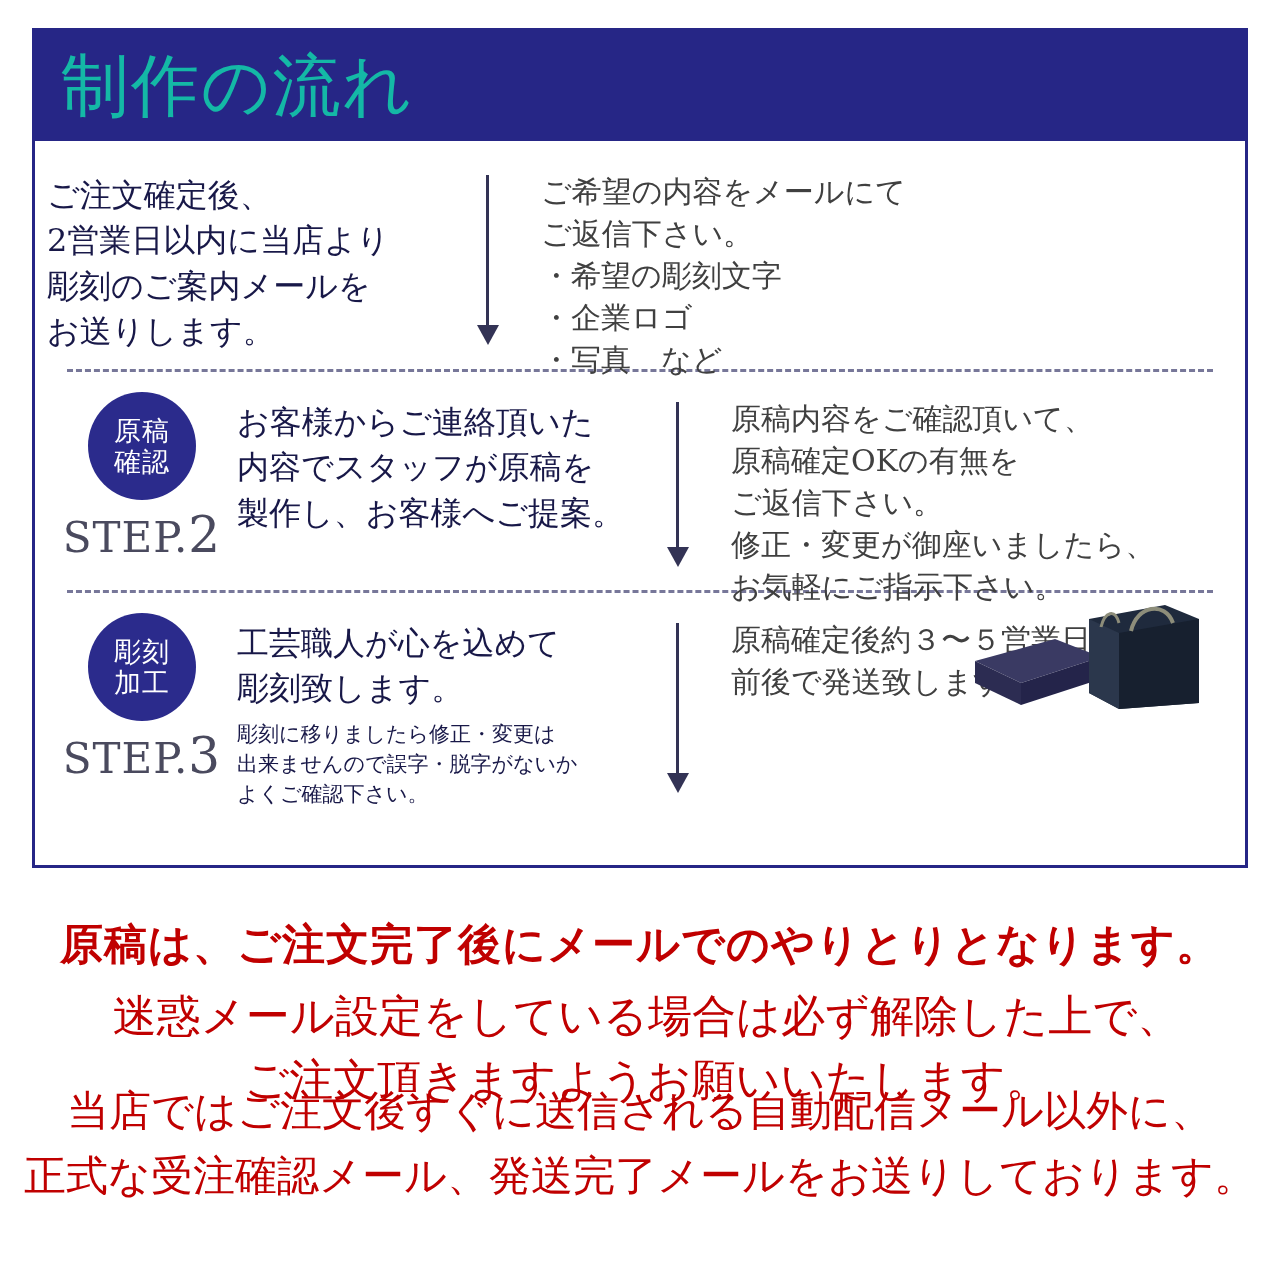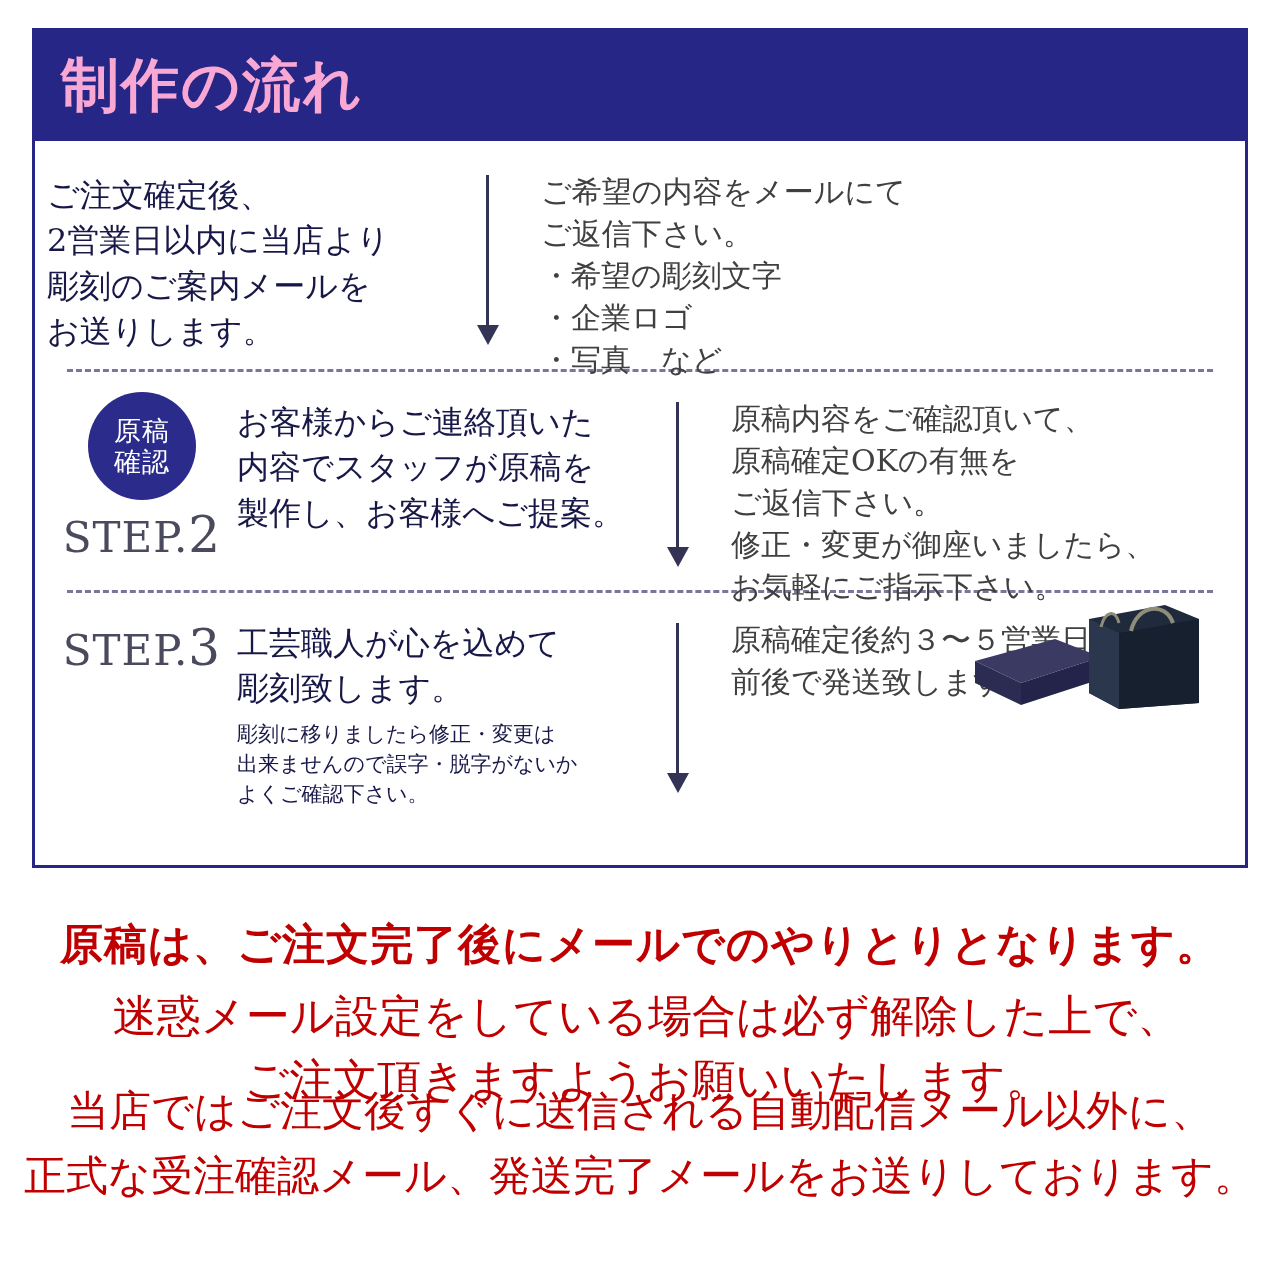--- a/index.html
+++ b/index.html
@@ -29,23 +29,23 @@
   }
   .flow-header {
     background: #262686;
     height: 110px;
     display: flex;
     align-items: center;
     padding-left: 26px;
     box-sizing: border-box;
   }
   .flow-header-title {
-    color: #f9a8d4;
-    font-size: 58px;
-    font-weight: bold;
+    color: #14b8a6;
+    font-size: 68px;
+    font-weight: normal;
     letter-spacing: 2px;
     font-family: "DejaVu Serif", "Liberation Serif", serif;
   }
 
   .steps {
     position: relative;
     padding: 0 12px;
   }
 
   .step-row {
@@ -255,20 +255,24 @@
 ご返信下さい。
 修正・変更が御座いましたら、
 お気軽にご指示下さい。</p>
       </div>
     </div>
 
     <div class="divider"></div>
 
     <div class="step-row r3">
       <div class="badge-col">
+        <div class="badge">
+          <span>彫刻</span>
+          <span>加工</span>
+        </div>
         <div class="step-label"><span>STEP.</span><span class="num">3</span></div>
       </div>
       <div class="left-col">
         <p style="white-space:pre-line">工芸職人が心を込めて
 彫刻致します。</p>
         <p class="note-red" style="white-space:pre-line">彫刻に移りましたら修正・変更は
 出来ませんので誤字・脱字がないか
 よくご確認下さい。</p>
       </div>
       <div class="arrow-col">

